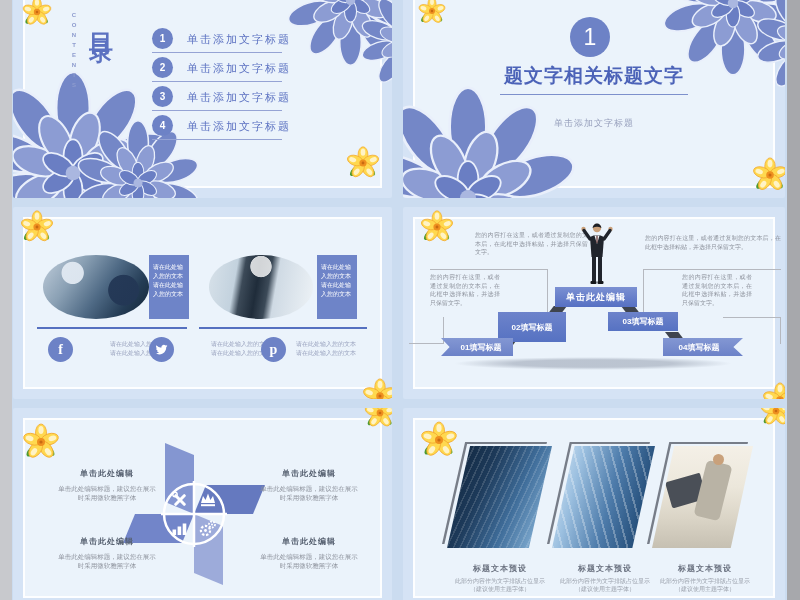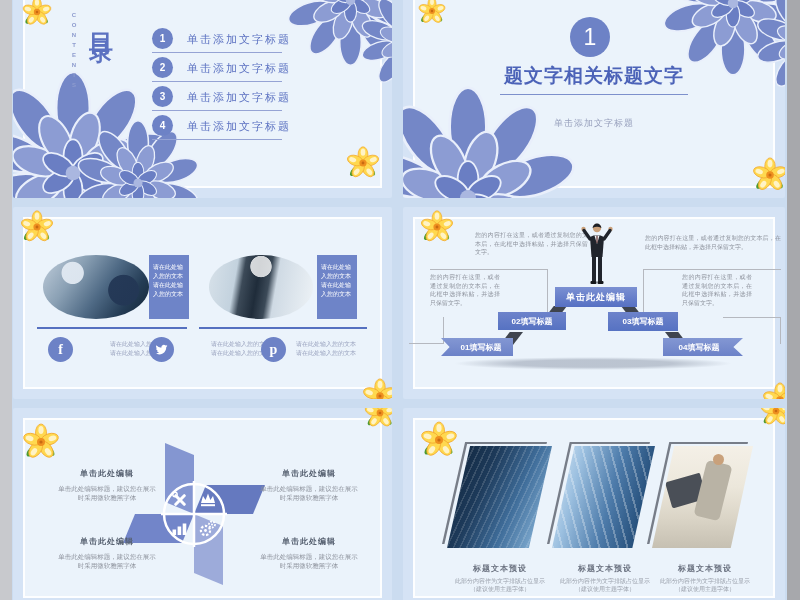--- a/index.html
+++ b/index.html
@@ -283,21 +283,21 @@
       <rect x="13.5" y="60" width="6" height="3" rx="1" fill="#14171c"></rect>
       <rect x="20.5" y="60" width="6" height="3" rx="1" fill="#14171c"></rect>
     </svg>
 
     <div class="fold" style="left:140px;top:99px;width:24px;height:14px;clip-path:polygon(45% 0,100% 0,55% 100%,0 100%);"></div>
     <div class="fold" style="left:218px;top:99px;width:24px;height:14px;clip-path:polygon(0 0,55% 0,100% 100%,45% 100%);"></div>
     <div class="fold" style="left:96px;top:125px;width:24px;height:14px;clip-path:polygon(45% 0,100% 0,55% 100%,0 100%);"></div>
     <div class="fold" style="left:262px;top:125px;width:24px;height:14px;clip-path:polygon(0 0,55% 0,100% 100%,45% 100%);"></div>
 
     <div class="ct banner main" style="left:152px;top:80px;width:82px;height:20px;">单击此处编辑</div>
-    <div class="ct banner mid" style="left:95px;top:105px;width:68px;height:18px;">02填写标题</div>
+    <div class="ct banner mid" style="left:95px;top:105px;width:68px;height:30px;">02填写标题</div>
     <div class="ct banner mid" style="left:205px;top:105px;width:70px;height:19px;">03填写标题</div>
     <div class="ct banner low" style="left:38px;top:131px;width:72px;height:18px;clip-path:polygon(0 0,100% 0,100% 100%,0 100%,12% 50%);padding-left:8px;">01填写标题</div>
     <div class="ct banner low" style="left:260px;top:131px;width:80px;height:18px;clip-path:polygon(0 0,100% 0,88% 50%,100% 100%,0 100%);padding-right:8px;">04填写标题</div>
   </div>
 
   <div class="slide" id="s5" style="left:13px;top:408px;width:379px;height:200px;">
     <div class="frame"></div>
     <svg class="deco" style="left:8px;top:14px;width:40px;height:40px;">
         <use href="#yf"></use>
       </svg>

